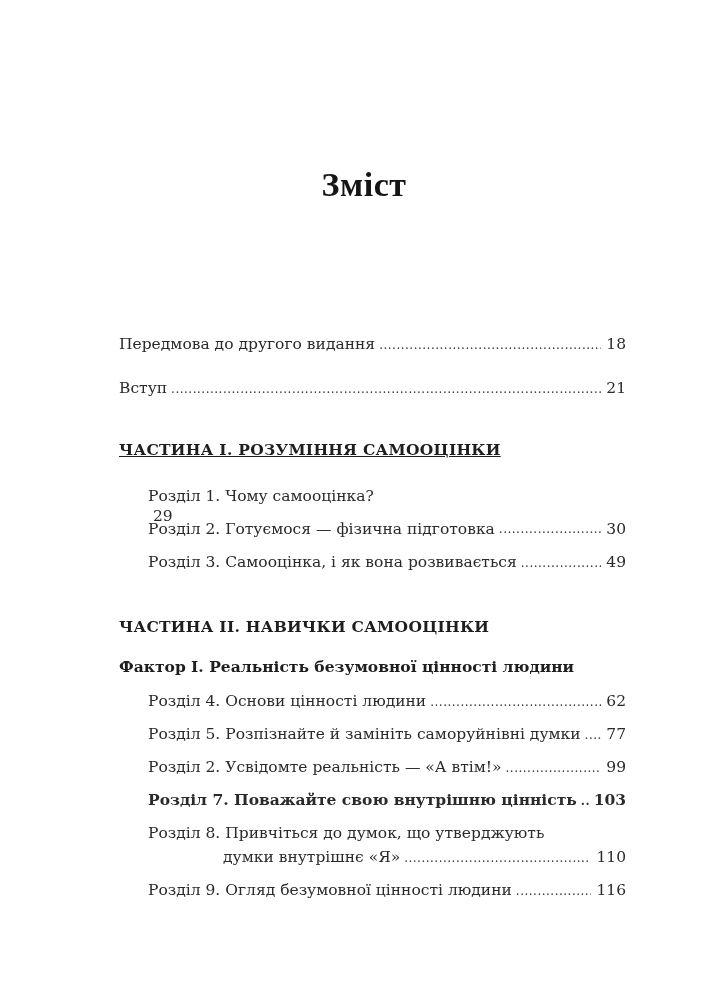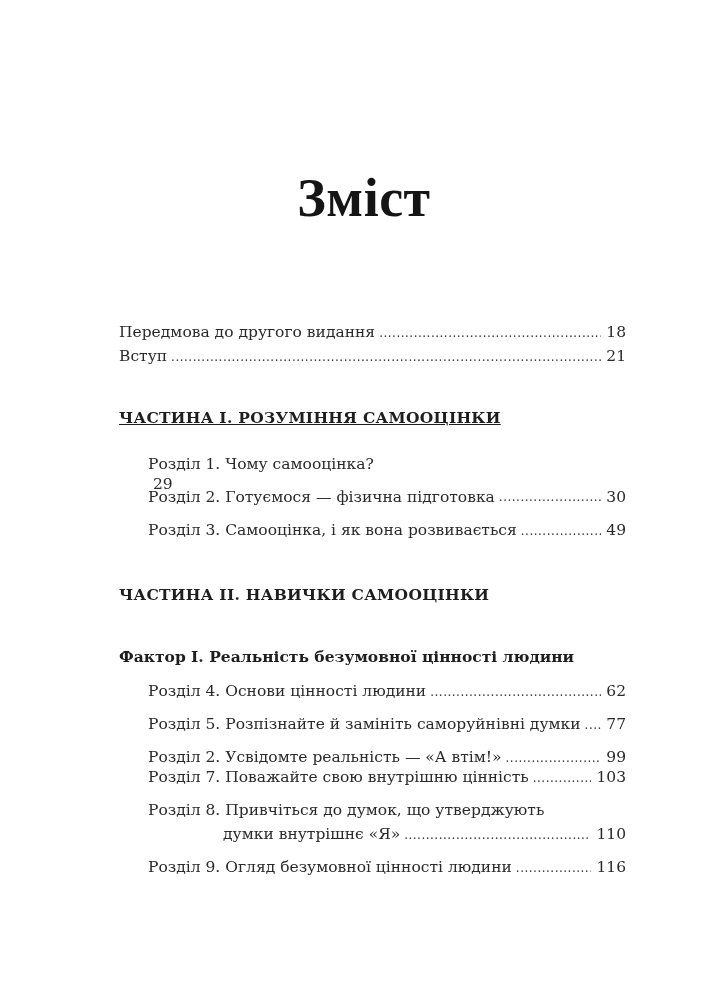--- a/index.html
+++ b/index.html
@@ -16,29 +16,29 @@
       color: #2a2a2a;
     }
     .page-title {
       position: absolute;
       top: 132px;
       left: 0;
       width: 728px;
       text-align: center;
       font-family: "Liberation Serif", "DejaVu Serif", serif;
       font-weight: bold;
-      font-size: 54px;
+      font-size: 34px;
       color: #151515;
       letter-spacing: 0.5px;
       line-height: 60px;
     }
     .toc {
       position: absolute;
       left: 119px;
-      top: 322px;
+      top: 334px;
       width: 507px;
     }
     .row {
       position: relative;
       display: flex;
       align-items: baseline;
       font-size: 15.5px;
       line-height: 20px;
       height: 20px;
       white-space: nowrap;
@@ -95,21 +95,21 @@
 <h1 class="page-title">Зміст</h1>
 
 <div class="toc">
 
   <div class="row">
     <span class="label">Передмова до другого видання</span>
     <span class="leader"></span>
     <span class="page">18</span>
   </div>
 
-  <div class="row" style="margin-top:4px;">
+  <div class="row" style="margin-top:24px;">
     <span class="label">Вступ</span>
     <span class="leader"></span>
     <span class="page">21</span>
   </div>
 
   <div class="part-heading" style="margin-top:42px;text-decoration:underline;">ЧАСТИНА І. РОЗУМІННЯ САМООЦІНКИ</div>
 
   <div class="row chapter" style="margin-top:26px;flex-direction:column;">
     <span class="label">Розділ 1. Чому самооцінка?</span>
     <span class="leader"></span>
@@ -123,41 +123,41 @@
   </div>
 
   <div class="row chapter" style="margin-top:13px;">
     <span class="label">Розділ 3. Самооцінка, і як вона розвивається</span>
     <span class="leader"></span>
     <span class="page">49</span>
   </div>
 
   <div class="part-heading" style="margin-top:45px;">ЧАСТИНА ІІ. НАВИЧКИ САМООЦІНКИ</div>
 
-  <div class="factor-heading" style="margin-top:42px;">Фактор І. Реальність безумовної цінності людини</div>
+  <div class="factor-heading" style="margin-top:20px;">Фактор І. Реальність безумовної цінності людини</div>
 
   <div class="row chapter" style="margin-top:14px;">
     <span class="label">Розділ 4. Основи цінності людини</span>
     <span class="leader"></span>
     <span class="page">62</span>
   </div>
 
   <div class="row chapter" style="margin-top:13px;">
     <span class="label">Розділ 5. Розпізнайте й замініть саморуйнівні думки</span>
     <span class="leader"></span>
     <span class="page">77</span>
   </div>
 
   <div class="row chapter" style="margin-top:13px;">
     <span class="label">Розділ 2. Усвідомте реальність — «А втім!»</span>
     <span class="leader"></span>
     <span class="page">99</span>
   </div>
 
-  <div class="row chapter" style="">
+  <div class="row chapter" style="margin-top:13px;font-weight:bold;">
     <span class="label">Розділ 7. Поважайте свою внутрішню цінність</span>
     <span class="leader"></span>
     <span class="page">103</span>
   </div>
 
   <div class="chapter" style="margin-top:13px;">
     <div class="cont-line">Розділ 8. Привчіться до думок, що утверджують</div>
     <div class="row wrap-indent" style="margin-top:4px;">
       <span class="label">думки внутрішнє «Я»</span>
       <span class="leader"></span>

